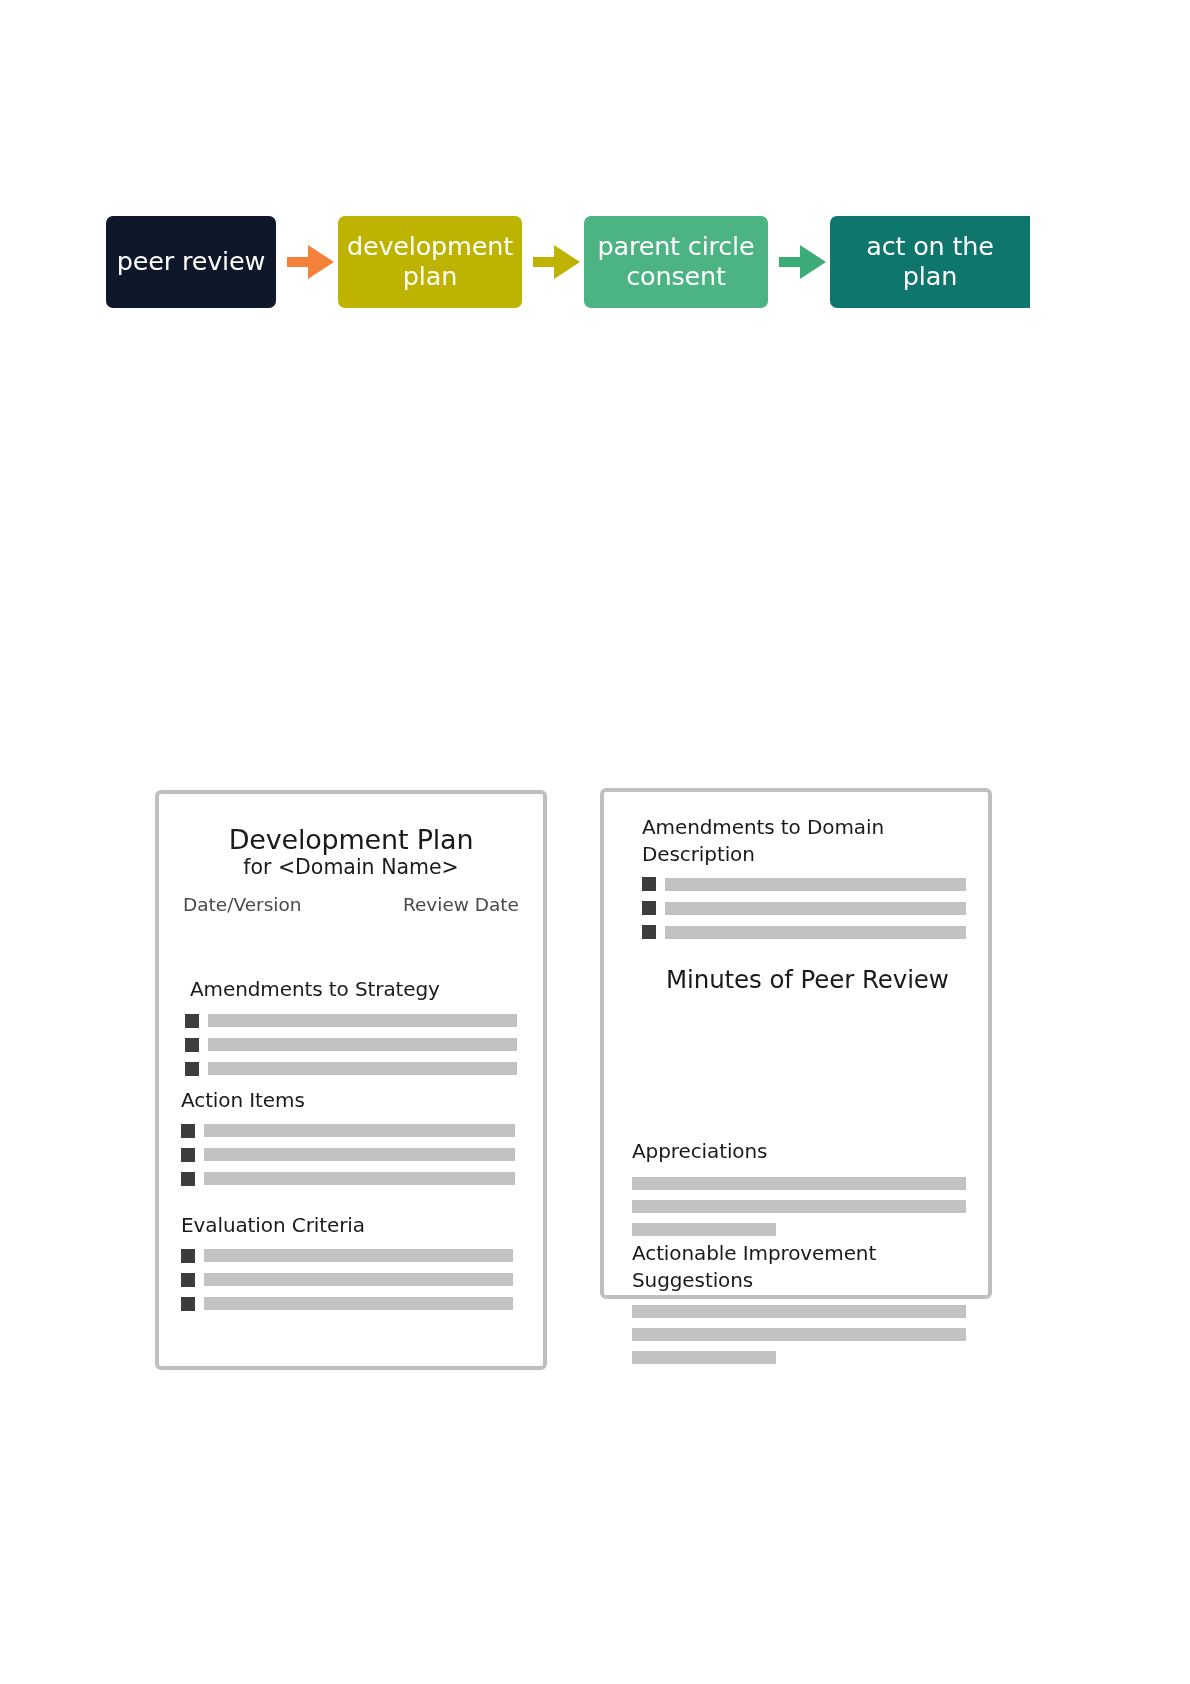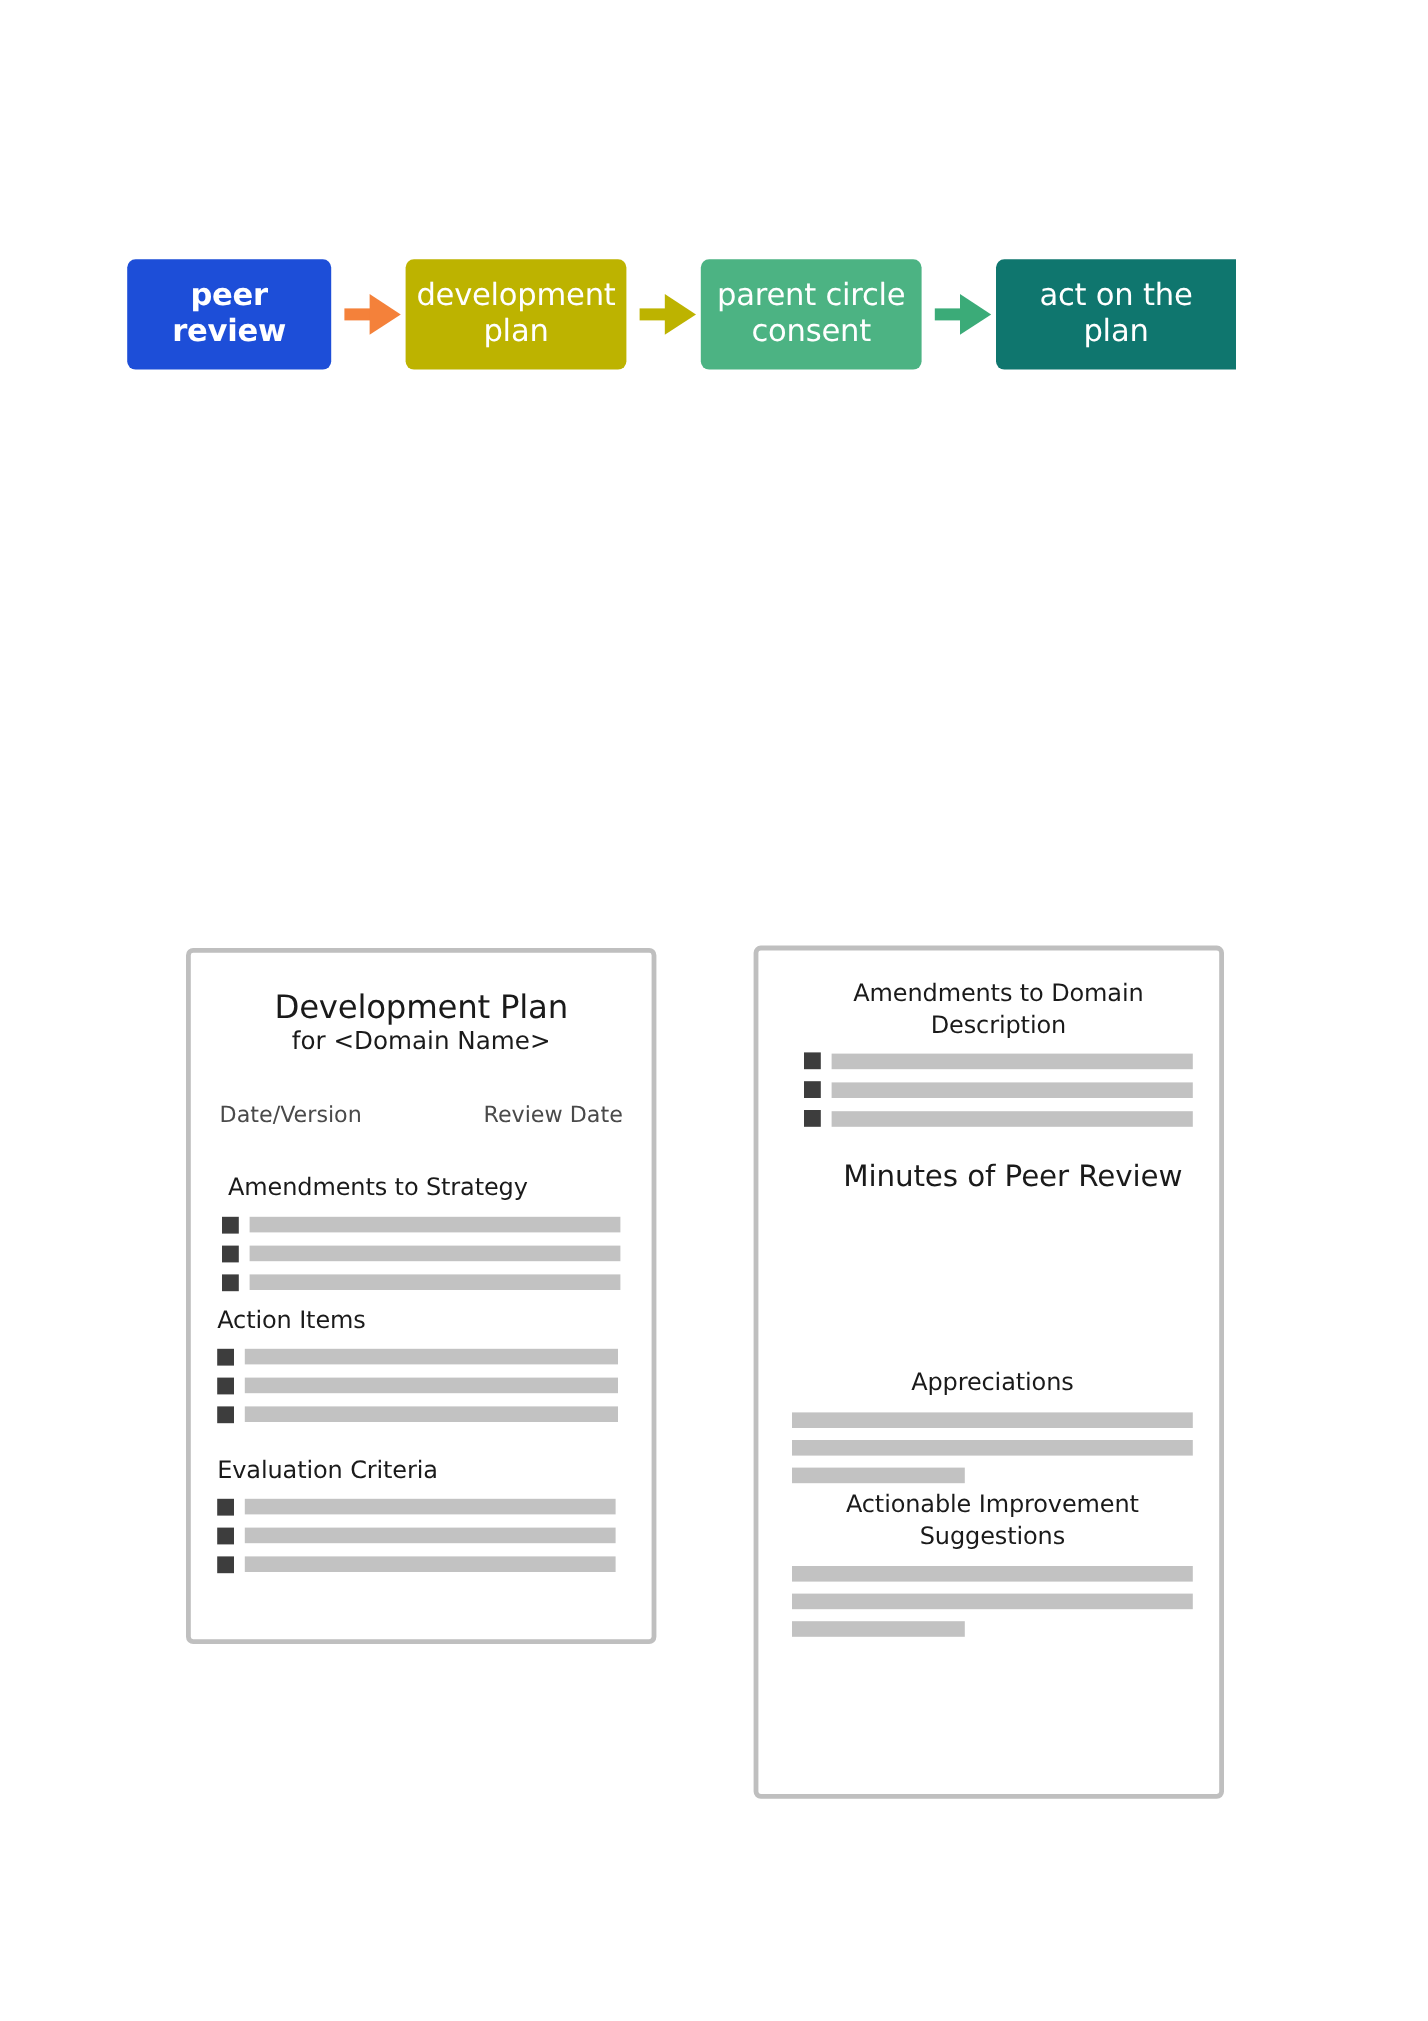--- a/index.html
+++ b/index.html
@@ -81,25 +81,24 @@
     border-radius: 6px;
     box-sizing: border-box;
   }
   #doc-card-left {
     left: 155px;
     top: 790px;
     width: 392px;
     height: 580px;
   }
   #doc-card-right {
-    left: 628px;
+    left: 600px;
     top: 788px;
     width: 392px;
-    height: 711px;
-    text-align: center;
+    height: 511px;
   }
 
   .doc-inner { position: relative; width: 100%; height: 100%; }
 
   .doc-title {
     text-align: center;
     font-size: 27px;
     color: #1a1a1a;
     margin: 0;
     font-weight: normal;
@@ -110,21 +109,20 @@
     font-size: 20.5px;
     color: #1a1a1a;
     margin: 0;
     font-weight: normal;
   }
   .meta-row {
     display: flex;
     justify-content: space-between;
     font-size: 18.5px;
     color: #4a4a4a;
-    margin-top: 25px;
   }
   .section-heading {
     font-size: 20px;
     color: #1a1a1a;
     margin: 0;
     font-weight: normal;
     line-height: 1.33;
     letter-spacing: -0.1px;
   }
   .section-heading.big {
@@ -152,21 +150,21 @@
     background: #c2c2c2;
   }
 
   .abs { position: absolute; }
 </style>
 </head>
 <body>
 
 <div id="flow-diagram">
 
-  <div class="flow-step s0" style="background: #1d4ed8; font-weight: bold;">
+  <div class="flow-step s0" style="background: #0f172a;">
     <span>peer review</span>
   </div>
   <div class="flow-arrow">
     <div class="shaft" style="background: rgb(244, 129, 58);"></div>
     <div class="head" style="border-left-color: rgb(244, 129, 58);"></div>
   </div>
 
   <div class="flow-step s1" style="background: rgb(189, 179, 0);">
     <span>development plan</span>
   </div>

